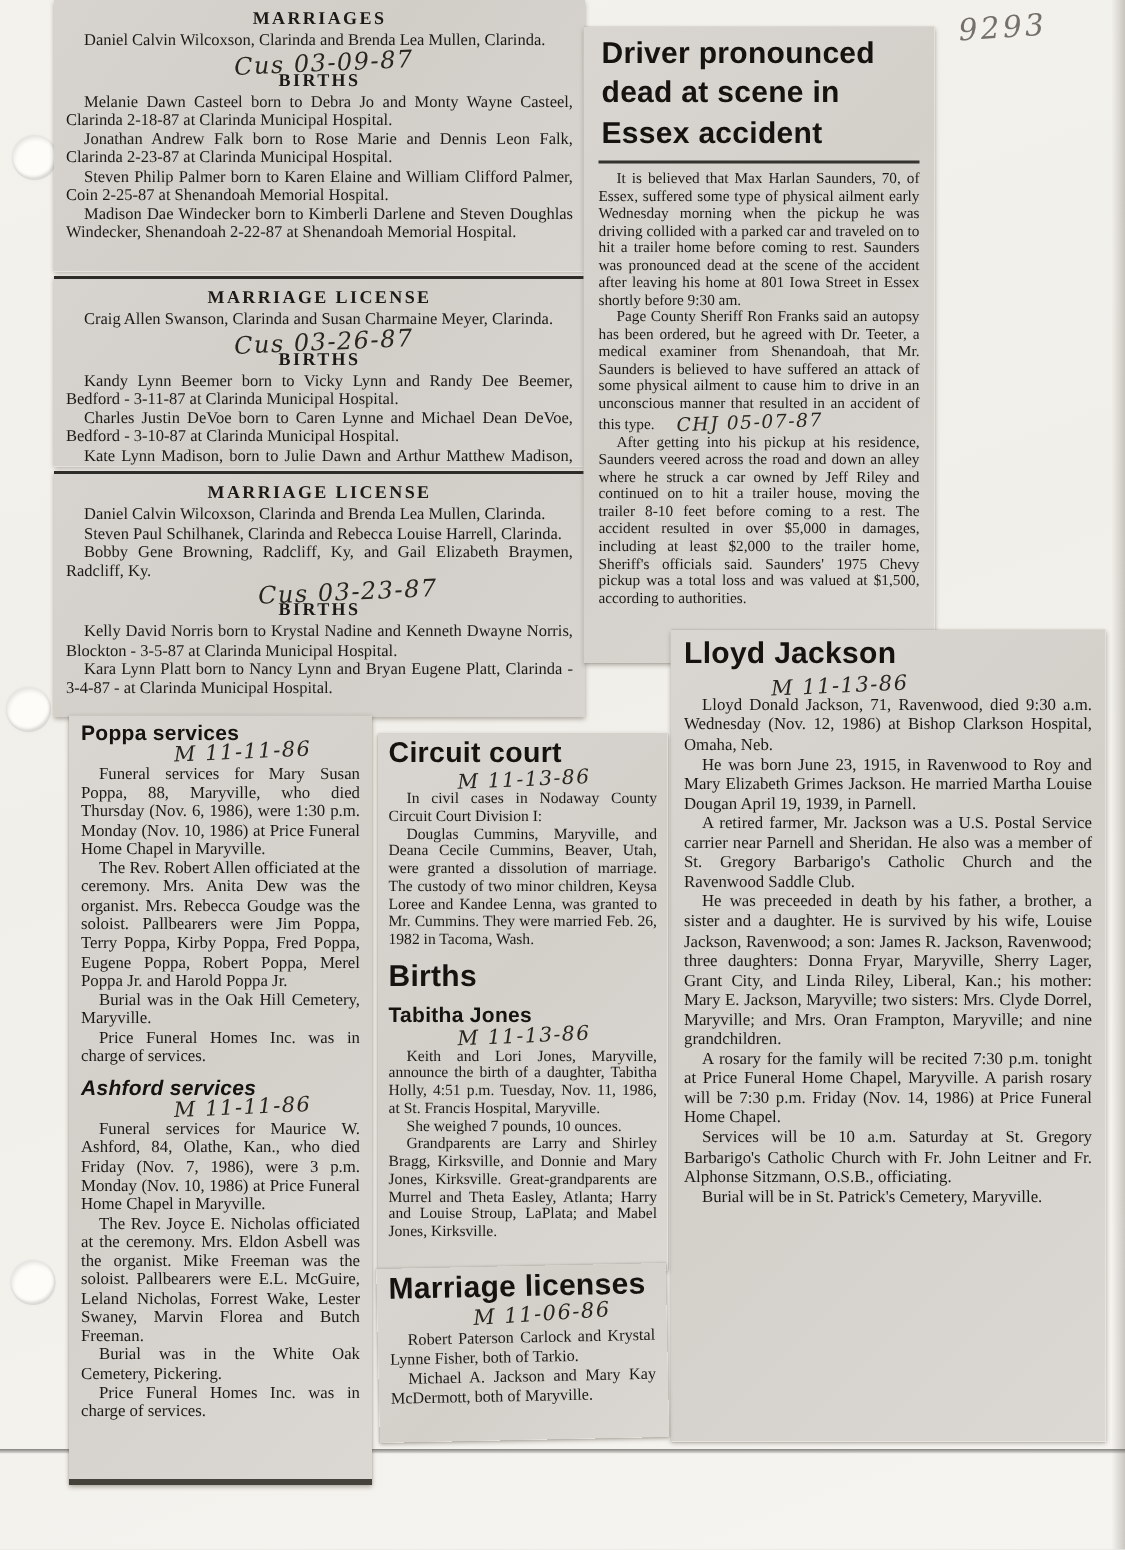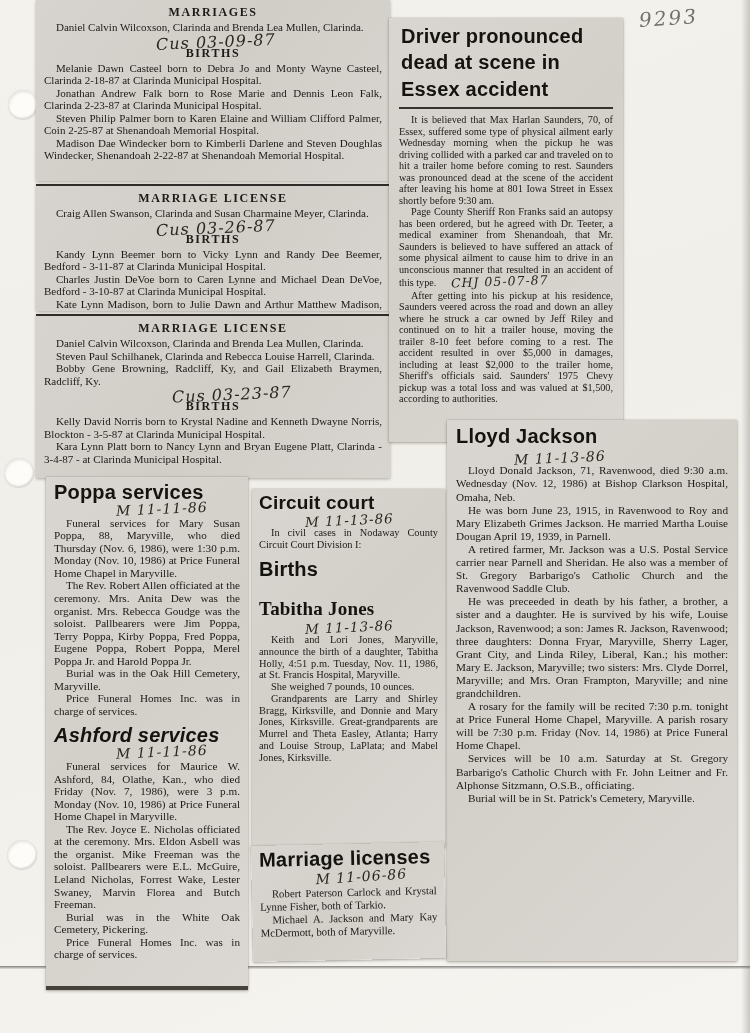--- a/index.html
+++ b/index.html
@@ -41,29 +41,29 @@
       font-size:12.5px;letter-spacing:1px;transform:rotate(-2deg);color:#2a261f;}
 
   
   #lloyd{left:447px;top:420px;width:290px;height:541px;padding:5px 9px;font-size:11.2px;line-height:1.17;}
   #lloyd .headline{font-size:20px;line-height:1.1;margin:0 0 1px;}
   #lloyd .hw{font-size:14px;margin:-1px 0 1px 58px;}
 
   
   #poppa{left:46px;top:477px;width:202px;height:513px;padding:4px 8px;font-size:11.2px;line-height:1.12;
          border-bottom:4px solid #45423c;}
-  #poppa .headline{font-size:20px;line-height:1.1;margin:0;}
+  #poppa .headline{font-size:14px;line-height:1.1;margin:0;}
   #poppa .headline.second{margin-top:7px;font-style:italic;}
   #poppa .hw{font-size:14px;margin:-2px 0 0 62px;}
 
   
   #circuit{left:252px;top:489px;width:193px;height:358px;padding:4px 7px;font-size:10.4px;line-height:1.13;}
   #circuit .headline{font-size:19px;line-height:1.05;margin:0;}
   #circuit .births-head{font-size:20px;margin:7px 0 2px;}
-  #circuit .sub-head{font-size:19px;margin:18px 0 0;font-family:Liberation Serif, serif;}
+  #circuit .sub-head{font-size:14px;margin:6px 0 0;}
   #circuit .hw{font-size:13.5px;margin:-1px 0 0 46px;}
 
   
   #marrlic{left:252px;top:844px;width:193px;height:116px;padding:4px 8px;font-size:10.8px;line-height:1.2;
            transform:rotate(-1.2deg);}
   #marrlic .headline{font-size:20px;line-height:1.05;margin:0;}
   #marrlic .hw{font-size:14px;margin:-1px 0 1px 56px;}
 
   .corner-note{position:absolute;top:6px;right:52px;font-family:"DejaVu Serif",serif;font-style:italic;
         font-size:20px;color:#75716a;transform:rotate(-4deg);letter-spacing:2px;}
@@ -150,20 +150,21 @@
     <p>Funeral services for Maurice W. Ashford, 84, Olathe, Kan., who died Friday (Nov. 7, 1986), were 3 p.m. Monday (Nov. 10, 1986) at Price Funeral Home Chapel in Maryville.</p>
     <p>The Rev. Joyce E. Nicholas officiated at the ceremony. Mrs. Eldon Asbell was the organist. Mike Freeman was the soloist. Pallbearers were E.L. McGuire, Leland Nicholas, Forrest Wake, Lester Swaney, Marvin Florea and Butch Freeman.</p>
     <p>Burial was in the White Oak Cemetery, Pickering.</p>
     <p>Price Funeral Homes Inc. was in charge of services.</p>
   </section>
 
   <section id="circuit" class="clip">
     <div class="sans-head headline">Circuit court</div>
     <span class="hw">M 11-13-86</span>
     <p>In civil cases in Nodaway County Circuit Court Division I:</p>
+    <p>Douglas Cummins, Maryville, and Deana Cecile Cummins, Beaver, Utah, were granted a dissolution of marriage. The custody of two minor children, Keysa Loree and Kandee Lenna, was granted to Mr. Cummins. They were married Feb. 26, 1982 in Tacoma, Wash.</p>
     <div class="sans-head births-head">Births</div>
     <div class="sans-head sub-head">Tabitha Jones</div>
     <span class="hw">M 11-13-86</span>
     <p>Keith and Lori Jones, Maryville, announce the birth of a daughter, Tabitha Holly, 4:51 p.m. Tuesday, Nov. 11, 1986, at St. Francis Hospital, Maryville.</p>
     <p>She weighed 7 pounds, 10 ounces.</p>
     <p>Grandparents are Larry and Shirley Bragg, Kirksville, and Donnie and Mary Jones, Kirksville. Great-grandparents are Murrel and Theta Easley, Atlanta; Harry and Louise Stroup, LaPlata; and Mabel Jones, Kirksville.</p>
   </section>
 
   <section id="marrlic" class="clip">
     <div class="sans-head headline">Marriage licenses</div>

